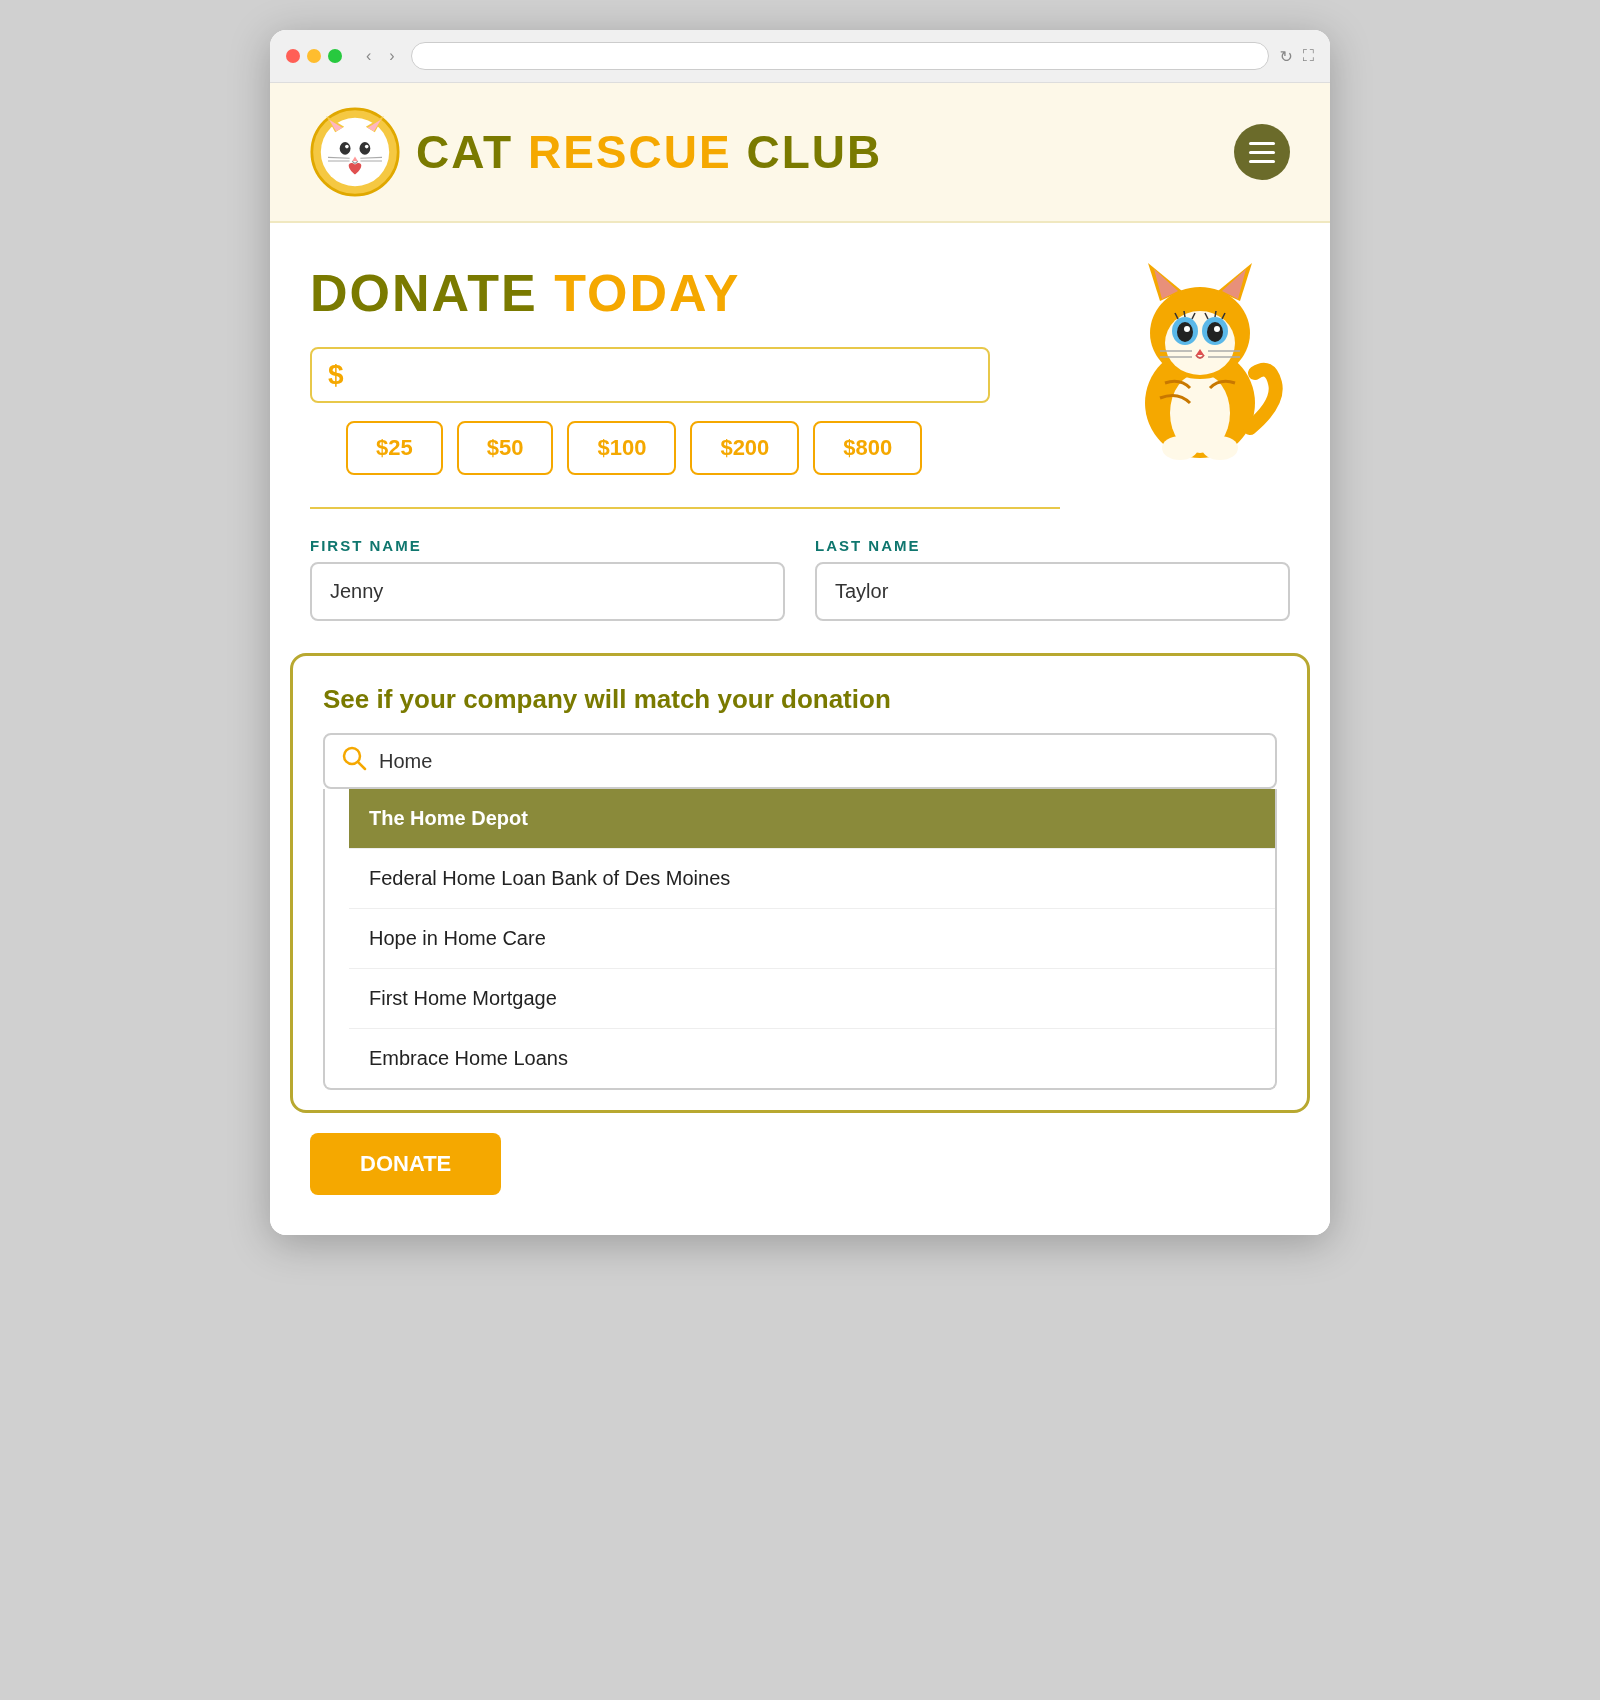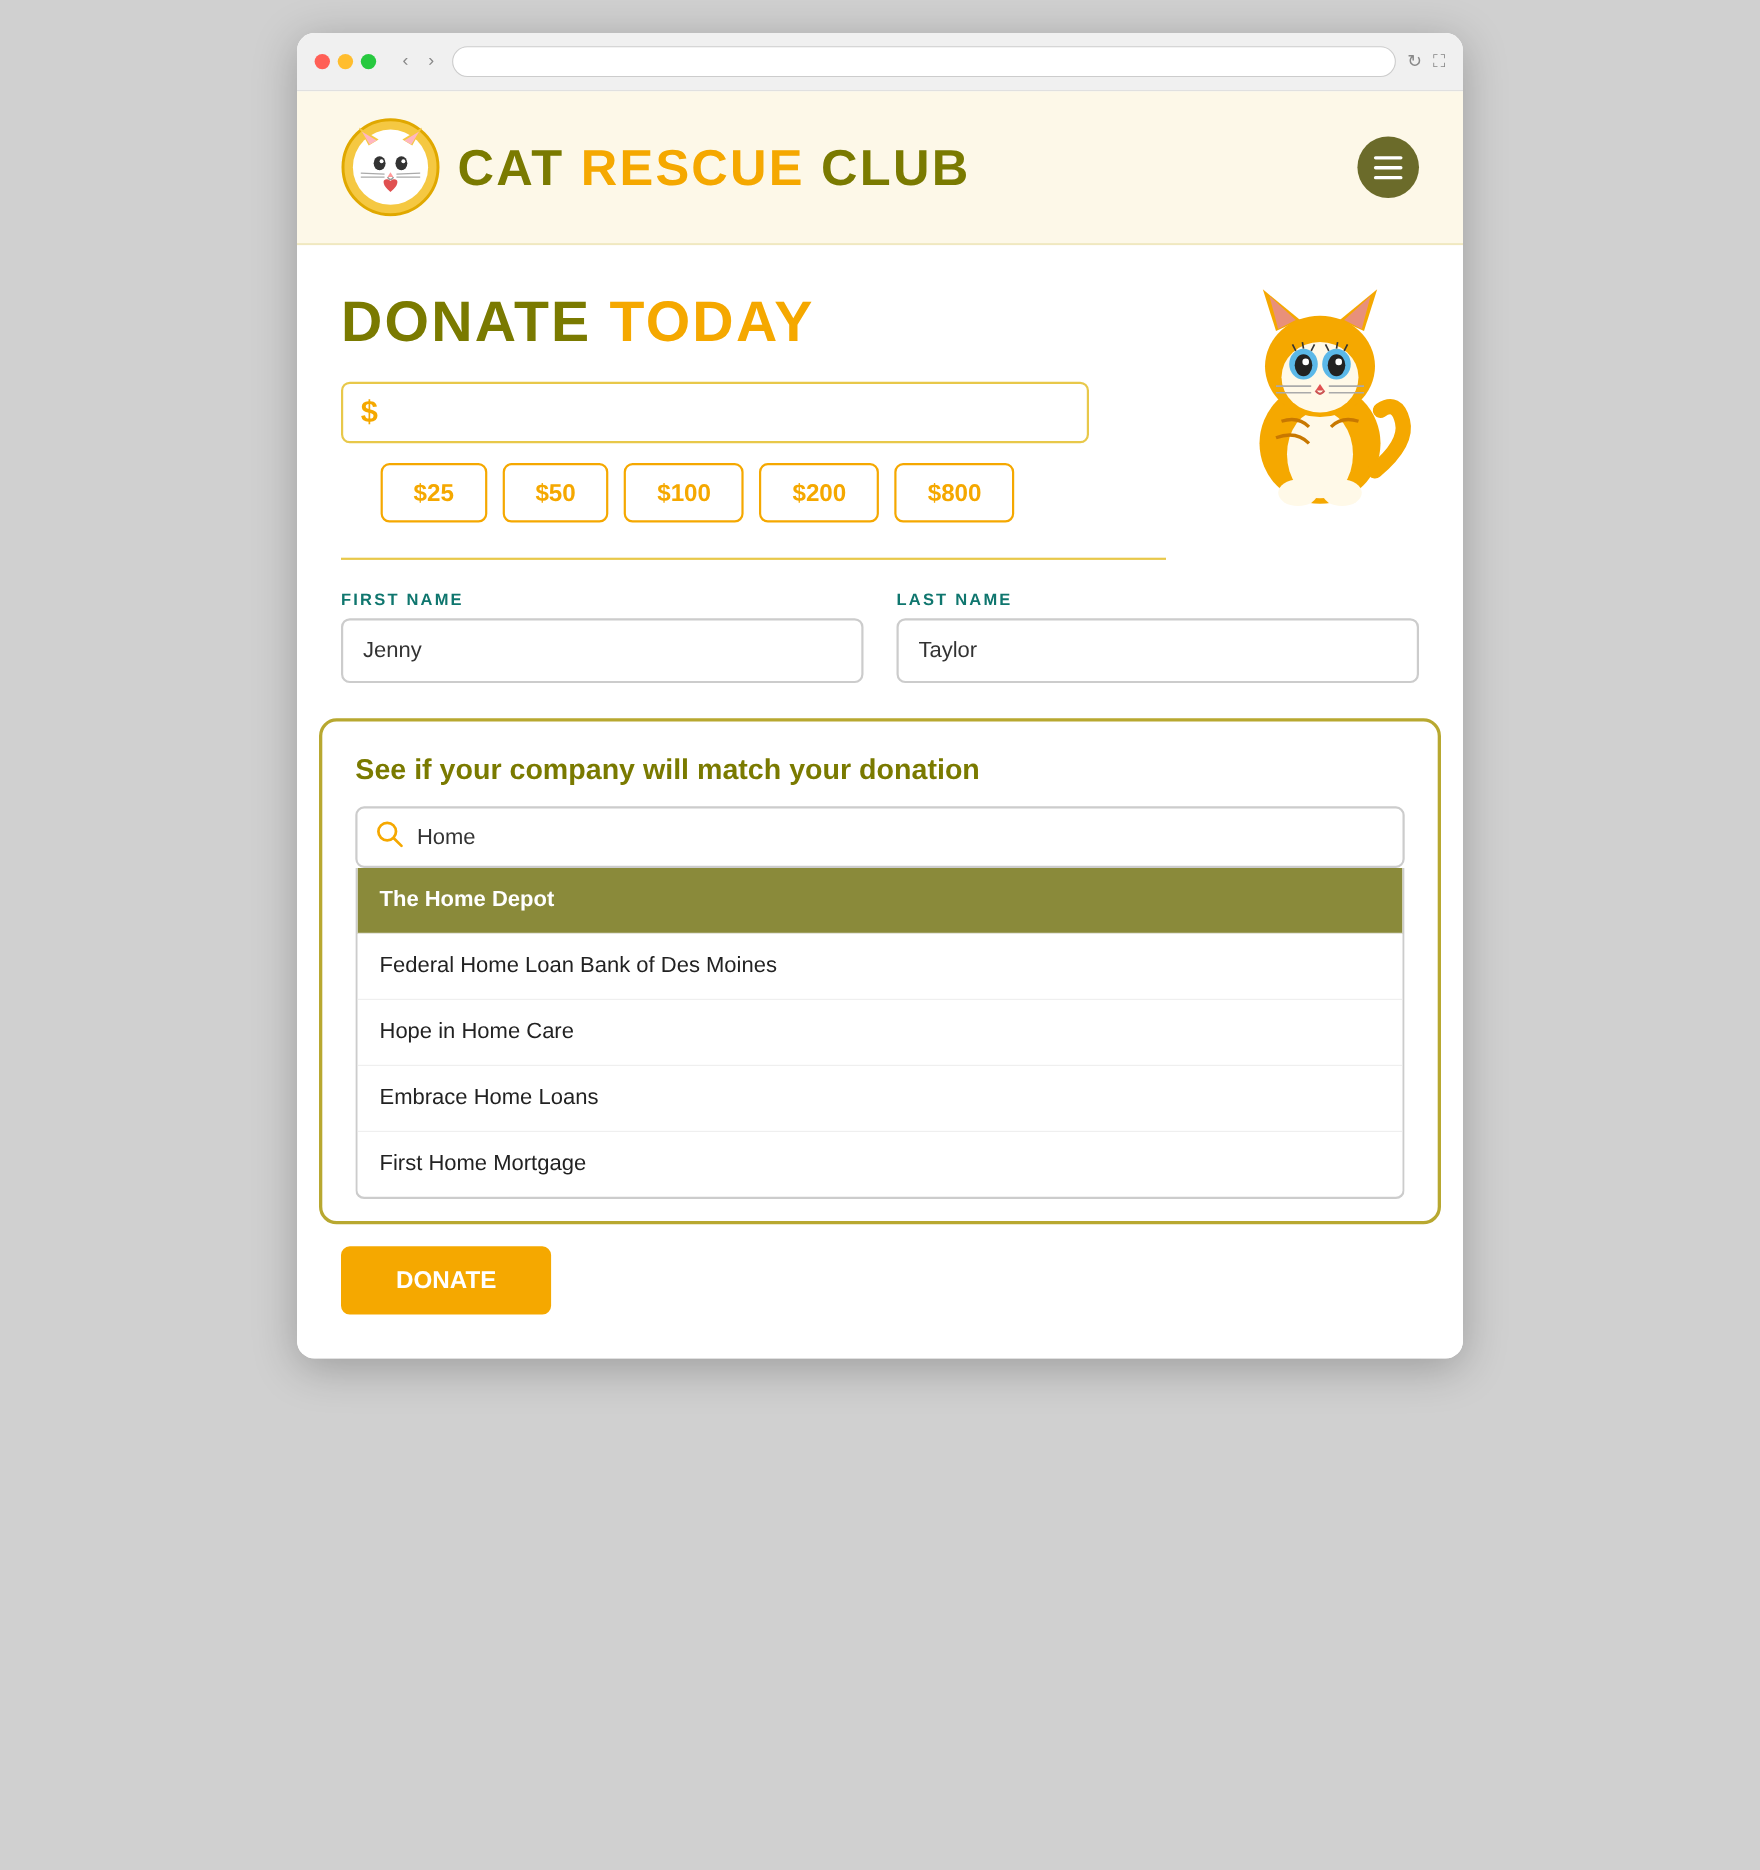--- a/index.html
+++ b/index.html
@@ -297,20 +297,21 @@
       font-size: 20px;
       color: #333;
     }
 
     
     .dropdown-list {
       border: 2px solid #ccc;
       border-top: none;
       border-radius: 0 0 8px 8px;
       overflow: hidden;
+      padding-left: 24px;
     }
 
     .dropdown-item {
       padding: 18px 20px;
       font-size: 20px;
       cursor: pointer;
       border-bottom: 1px solid #eee;
       color: #222;
     }
 
@@ -501,22 +502,22 @@
               <line x1="17" y1="17" x2="24" y2="24" stroke="#f5a800" stroke-width="2.5" stroke-linecap="round"></line>
             </svg>
           </span>
           <input class="search-input" type="text" value="Home" style="">
         </div>
 
         <div class="dropdown-list">
           <div class="dropdown-item selected">The Home Depot</div>
           <div class="dropdown-item">Federal Home Loan Bank of Des Moines</div>
           <div class="dropdown-item">Hope in Home Care</div>
+          <div class="dropdown-item">First Home Mortgage</div>
           <div class="dropdown-item">Embrace Home Loans</div>
-          <div class="dropdown-item">First Home Mortgage</div>
         </div>
       </div>
 
     </div>
   </div>
 
   <div class="bottom-area">
     <button class="submit-btn">DONATE</button>
   </div>
 

